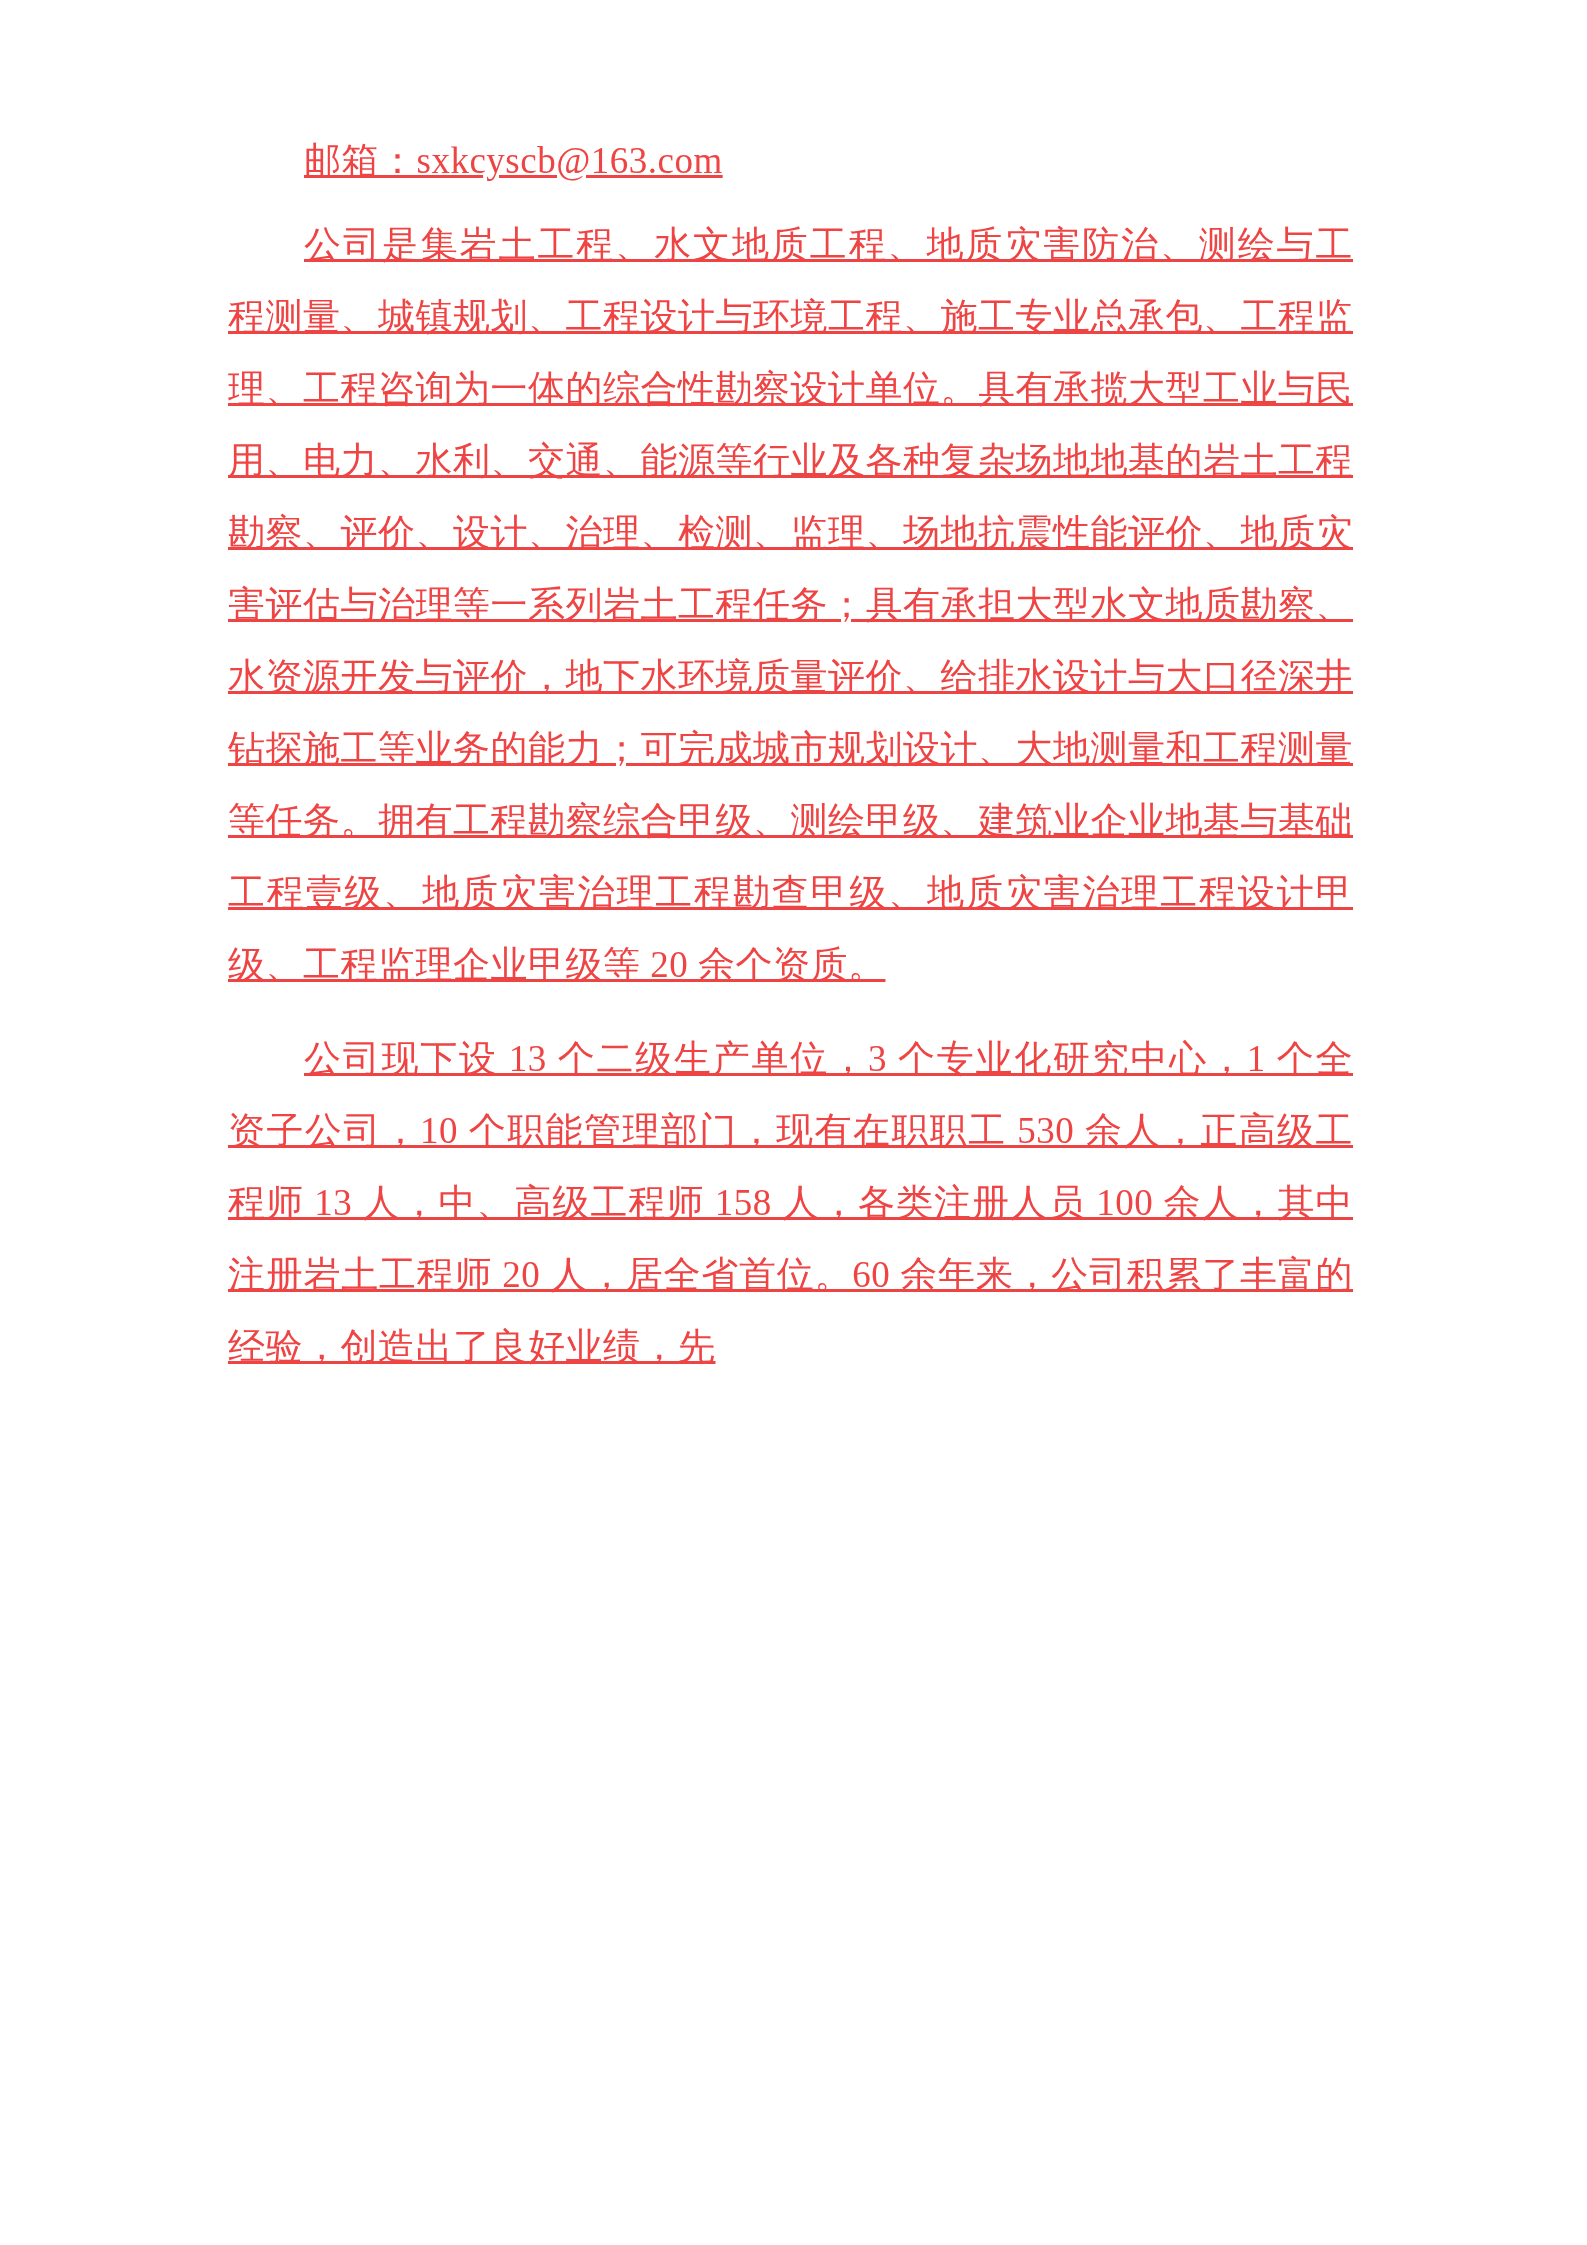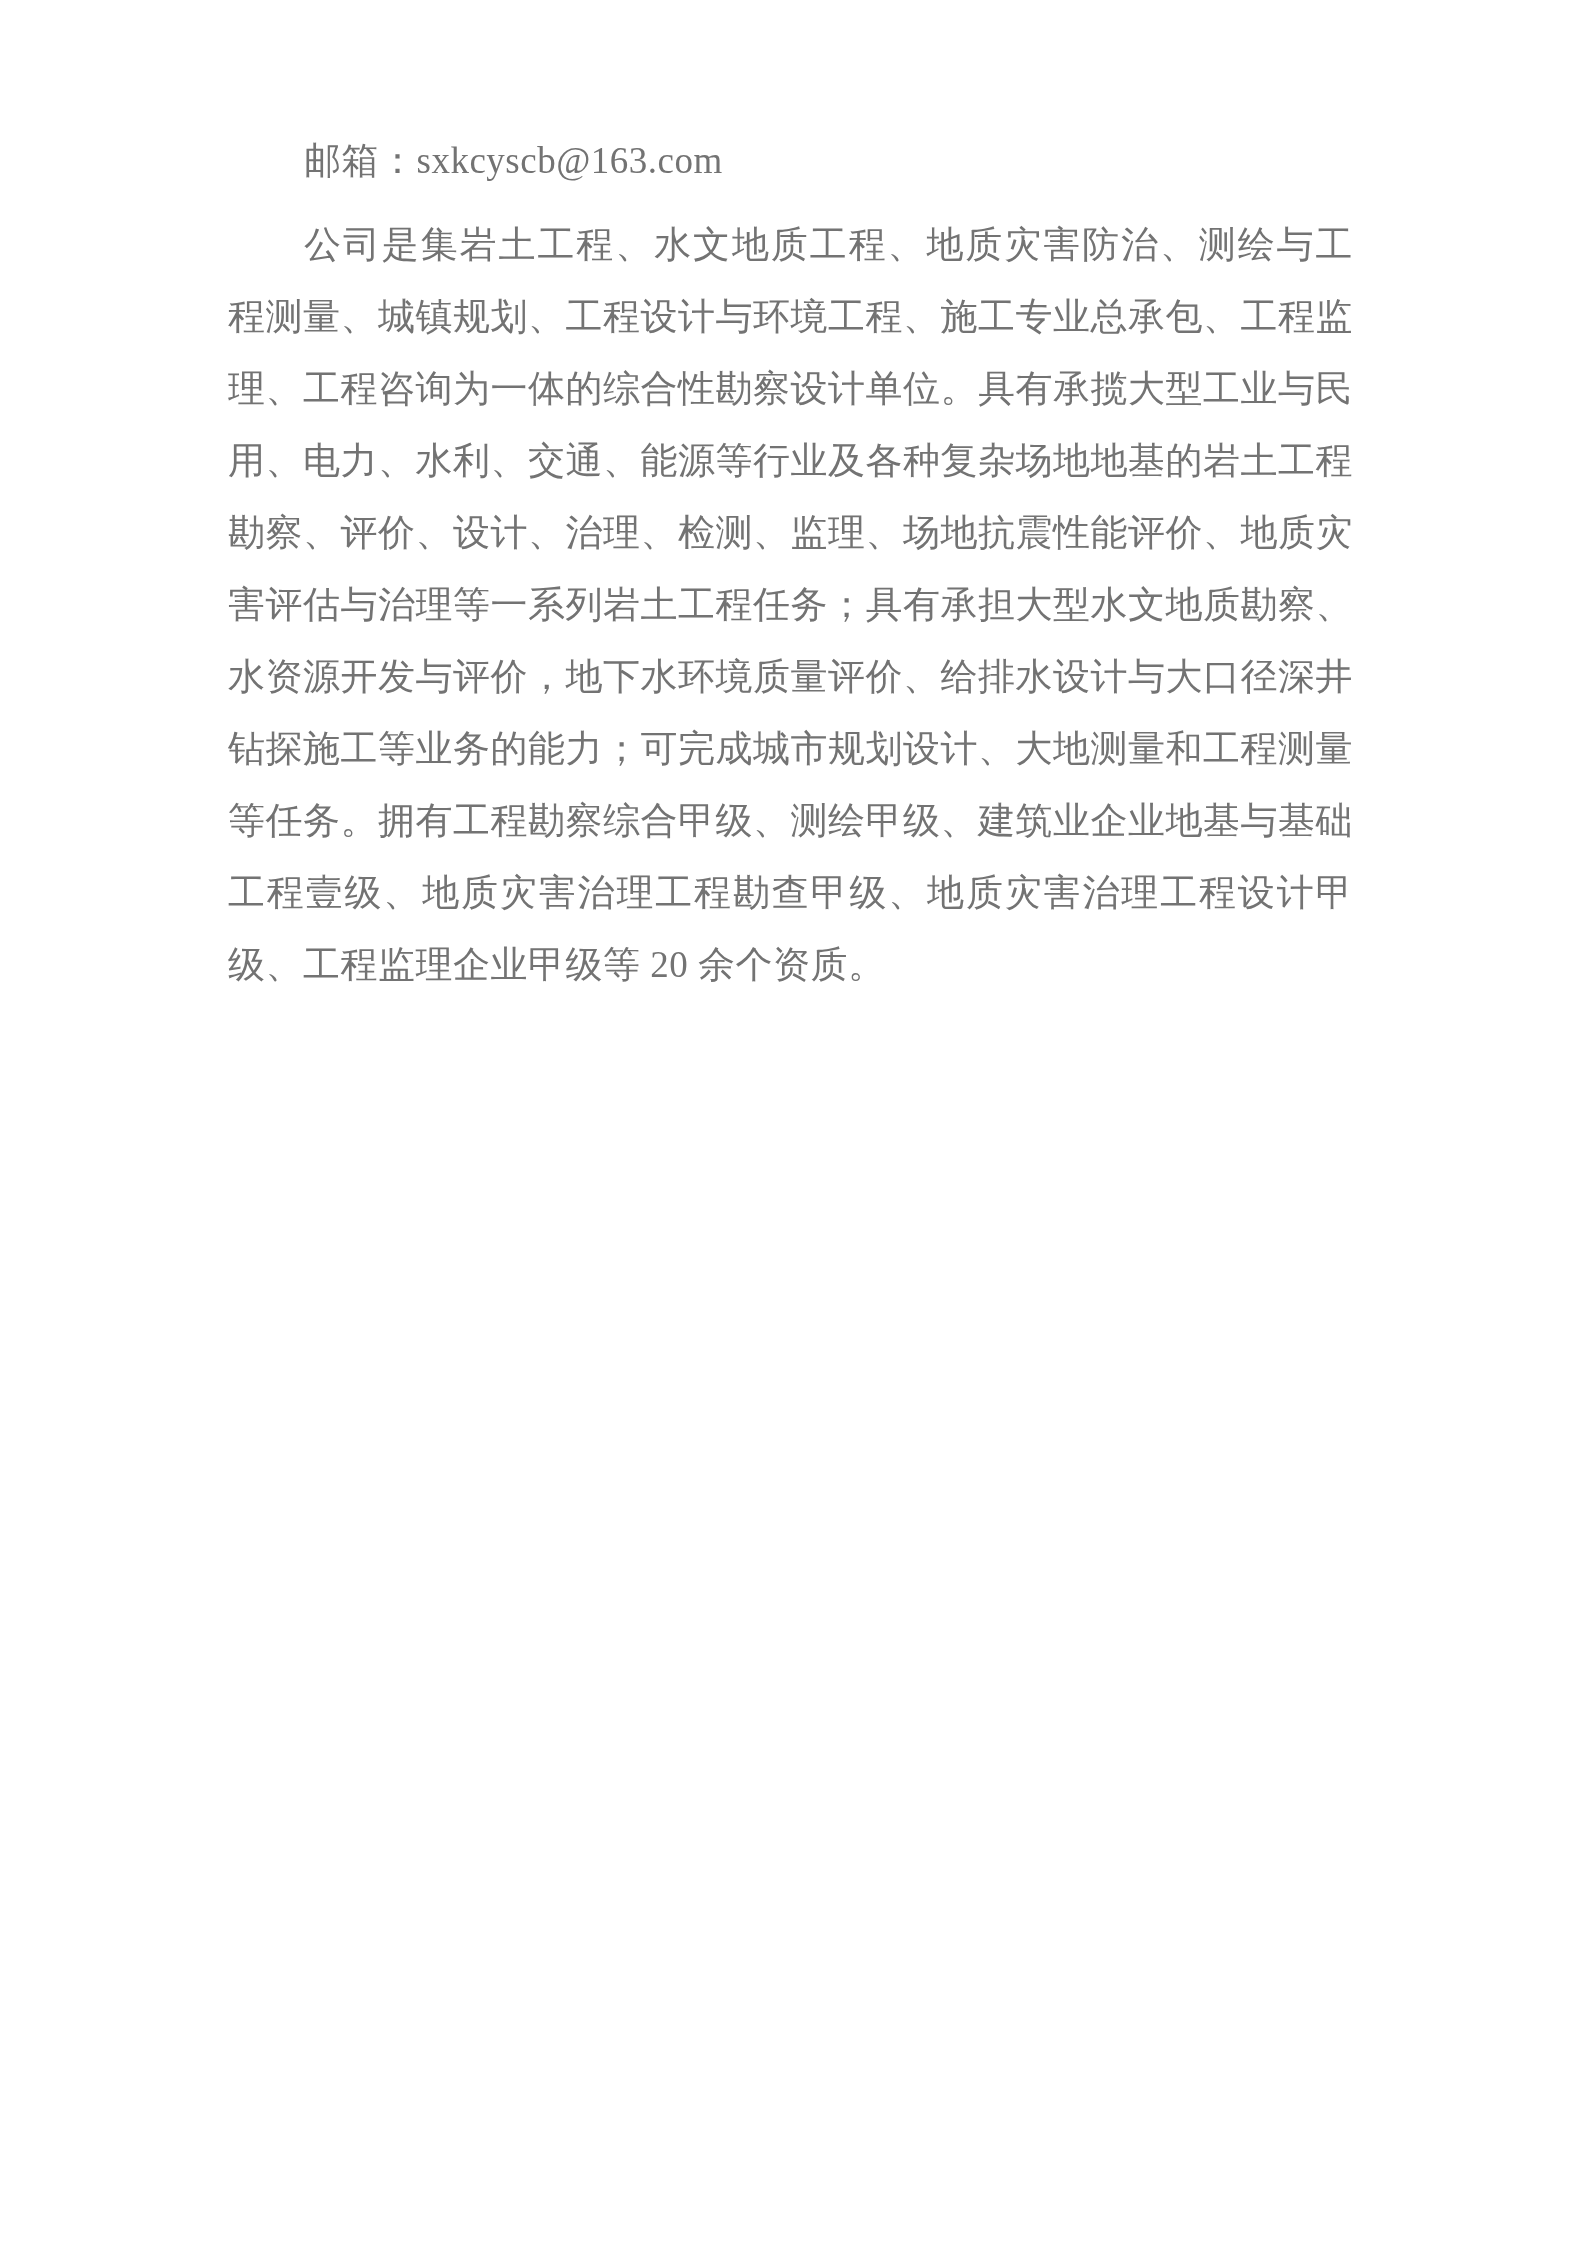--- a/index.html
+++ b/index.html
@@ -25,22 +25,23 @@
     top: 125px;
     width: 1135px;
   }
   .para {
     font-size: 37px;
     line-height: 72px;
     letter-spacing: 0.5px;
     text-align: justify;
     text-justify: inter-ideograph;
     margin: 0 10px 0 0;
-    color: #737373;
+    color: #ef4444;
     font-family: "Liberation Serif", "DejaVu Serif", serif;
+    text-decoration: underline;
   }
   .indent {
     text-indent: 76px;
   }
   .gap-small {
     height: 6px;
   }
   .gap-medium {
     height: 22px;
   }
@@ -55,15 +56,16 @@
 
     <div class="gap-small"></div>
 
 
     <div class="gap-small"></div>
 
     <p class="para indent">公司是集岩土工程、水文地质工程、地质灾害防治、测绘与工程测量、城镇规划、工程设计与环境工程、施工专业总承包、工程监理、工程咨询为一体的综合性勘察设计单位。具有承揽大型工业与民用、电力、水利、交通、能源等行业及各种复杂场地地基的岩土工程勘察、评价、设计、治理、检测、监理、场地抗震性能评价、地质灾害评估与治理等一系列岩土工程任务；具有承担大型水文地质勘察、水资源开发与评价，地下水环境质量评价、给排水设计与大口径深井钻探施工等业务的能力；可完成城市规划设计、大地测量和工程测量等任务。拥有工程勘察综合甲级、测绘甲级、建筑业企业地基与基础工程壹级、地质灾害治理工程勘查甲级、地质灾害治理工程设计甲级、工程监理企业甲级等 20 余个资质。</p>
 
     <div class="gap-medium"></div>
 
+    <p class="para indent">公司现下设 13 个二级生产单位，3 个专业化研究中心，1 个全资子公司，10 个职能管理部门，现有在职职工 530 余人，正高级工程师 13 人，中、高级工程师 158 人，各类注册人员 100 余人，其中注册岩土工程师 20 人，居全省首位。60 余年来，公司积累了丰富的经验，创造出了良好业绩，先</p>
 
   </div>
 </div>
 
 </body></html>

